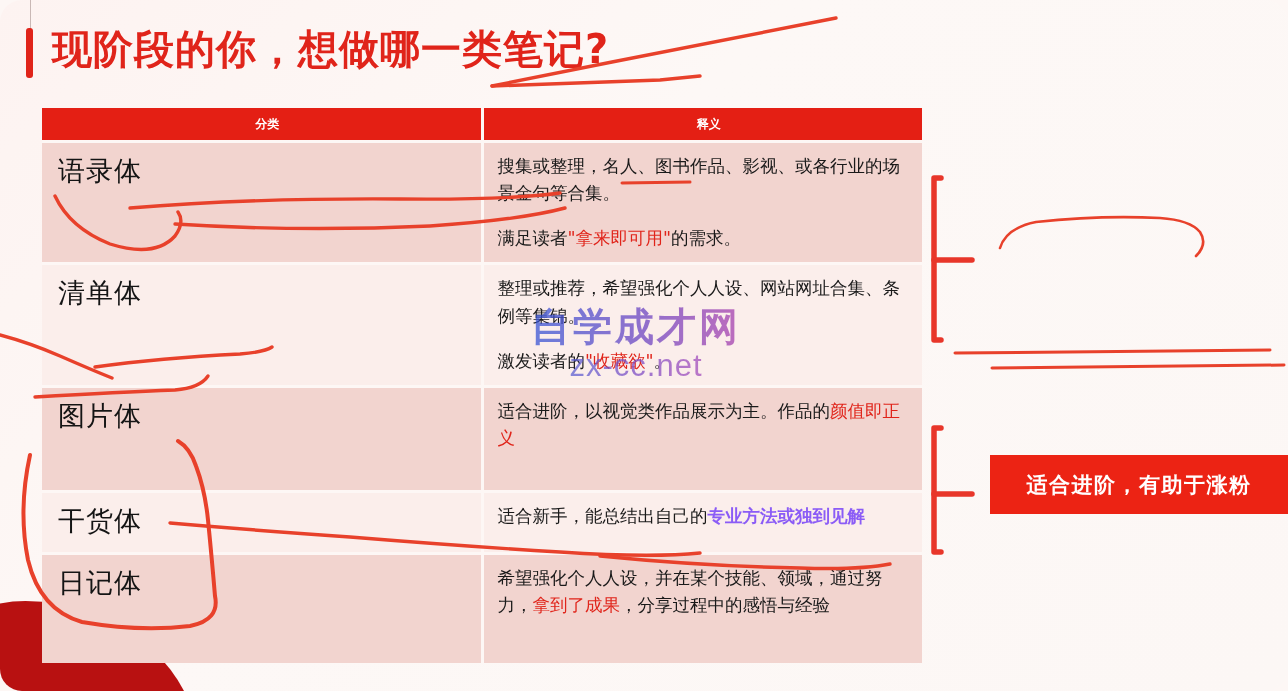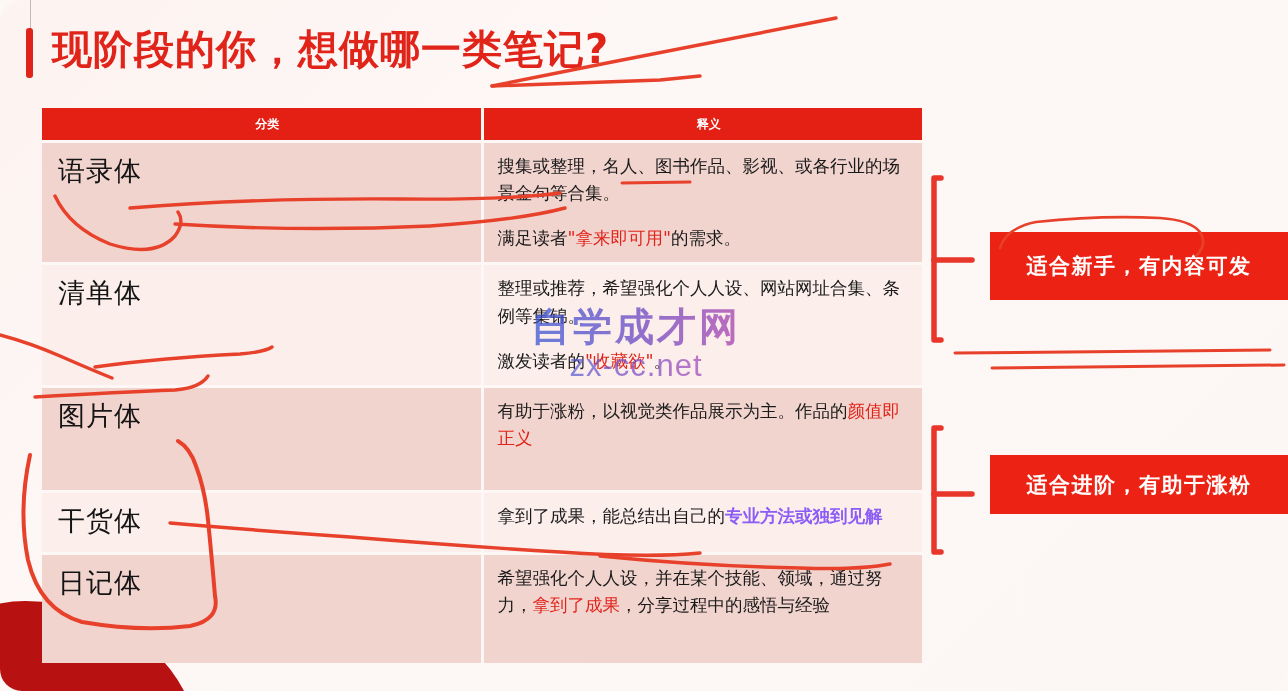--- a/index.html
+++ b/index.html
@@ -200,54 +200,51 @@
           <span>激发读者的</span><span class="hl">"收藏欲"</span><span>。</span>
         </td>
       </tr>
       <tr class="sep-row">
           <td colspan="2"></td>
         </tr>
 
       <tr class="row-a">
         <td class="cat-cell">图片体</td>
         <td class="desc-cell" style="padding-bottom:38px !important">
-          <span>有助于涨粉，以视觉类作品展示为主。作品的</span><span class="hl">颜值即正义</span>
+          <span>适合进阶，以视觉类作品展示为主。作品的</span><span class="hl">颜值即正义</span>
         </td>
       </tr>
       <tr class="sep-row">
           <td colspan="2"></td>
         </tr>
 
       <tr class="row-b">
         <td class="cat-cell">干货体</td>
         <td class="desc-cell" style="padding-bottom:22px !important">
-          <span>拿到了成果，能总结出自己的</span><span class="hl-b">专业方法或独到见解</span>
+          <span>适合新手，能总结出自己的</span><span class="hl-b">专业方法或独到见解</span>
         </td>
       </tr>
       <tr class="sep-row">
           <td colspan="2"></td>
         </tr>
 
       <tr class="row-a">
         <td class="cat-cell">日记体</td>
         <td class="desc-cell" style="padding-bottom:44px !important">
           <span>希望强化个人人设，并在某个技能、领域，通过努力，</span><span class="hl">拿到了成果</span><span>，分享过程中的感悟与经验</span>
         </td>
       </tr>
     </tbody>
   </table>
 
   <div class="watermark">
     <div class="wm-cn">自学成才网</div>
     <div class="wm-en">zx-cc.net</div>
   </div>
 
-  <div class="callout" id="callout-1">
-    <span>适合新手，有内容可发</span>
-  </div>
   <div class="callout" id="callout-2">
     <span>适合进阶，有助于涨粉</span>
   </div>
 
   <svg class="ink" viewBox="0 0 1288 691">
     <g fill="none" stroke="#e8412b" stroke-width="3.4" stroke-linecap="round" stroke-linejoin="round">
 
       <path d="M836 18 L612 62 L492 86"></path>
 
       <path d="M492 86 L660 80 L700 76"></path>

